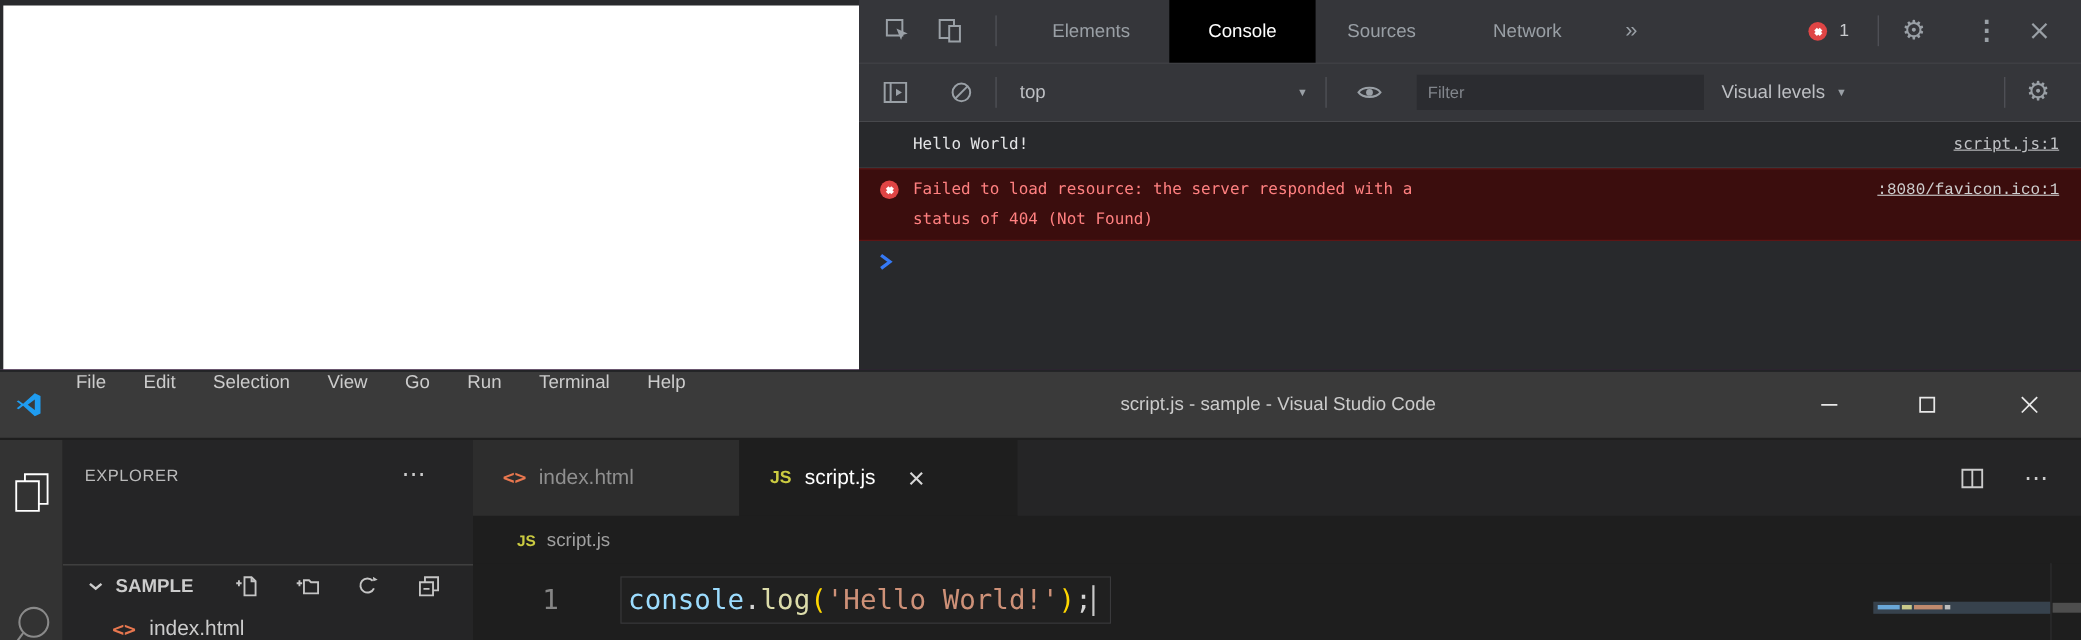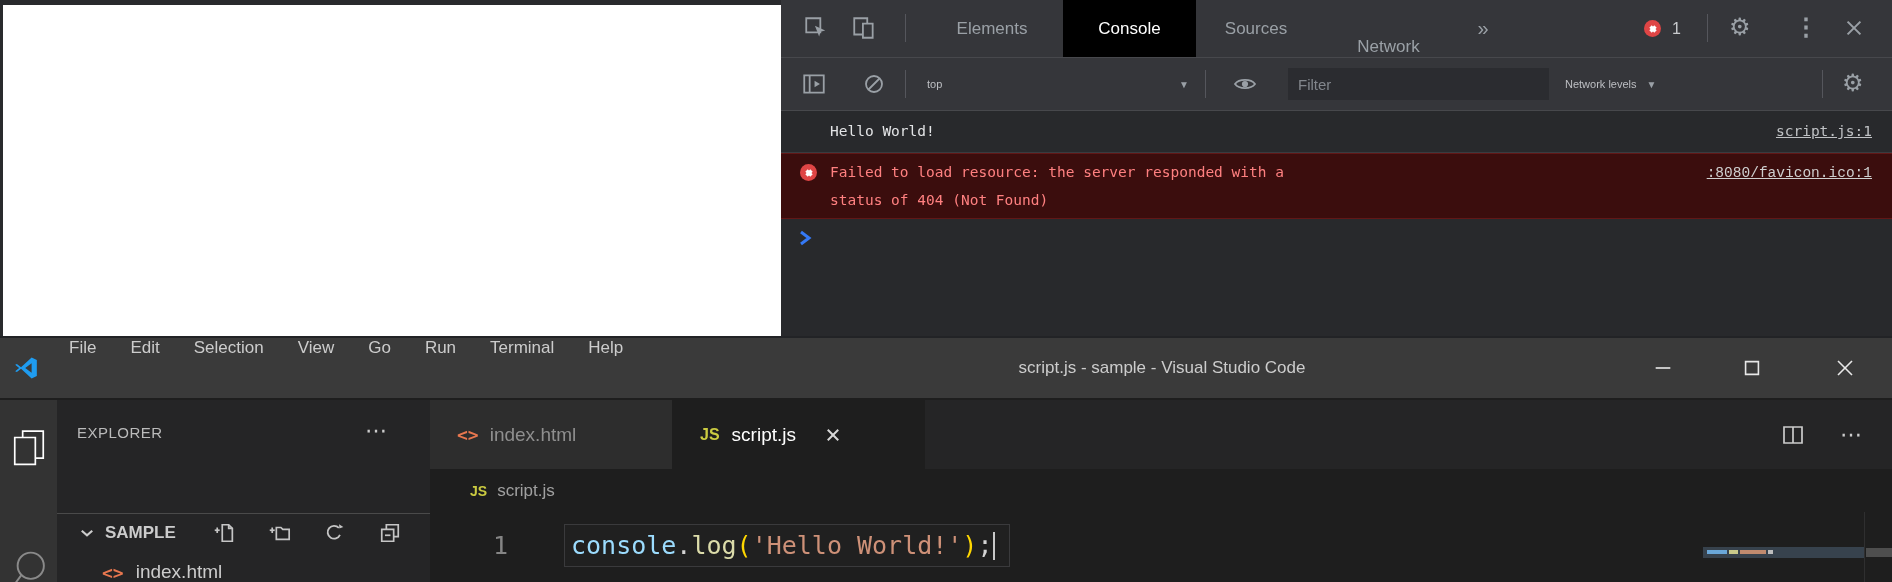--- a/index.html
+++ b/index.html
@@ -20,21 +20,21 @@
   .dt-toolbar{left:0;top:58px;width:1111px;height:52px;background:#35363a;border-bottom:1px solid #47484c;}
   .vdiv{width:1px;background:#55565c;}
   .dt-tab{height:57px;display:flex;align-items:center;justify-content:center;
     font-size:17px;color:#9aa0a6;}
   .dt-tab.active{background:#000;color:#fff;}
   .badge-x{width:17px;height:17px;border-radius:50%;background:#df4545;display:flex;align-items:center;justify-content:center;}
   .glyph{color:#9aa0a6;}
   .dt-input{background:#2b2c30;border:none;outline:none;color:#d5d7da;font-size:15px;
     padding:0 10px;font-family:"Liberation Sans",sans-serif;}
   .dt-input::placeholder{color:#82868c;}
-  .dt-label{font-size:11px;color:#bdbfc3;}
+  .dt-label{font-size:17px;color:#bdbfc3;}
   .dd-arrow{font-size:10px;color:#9aa0a6;}
 
   .dt-console{left:0;top:111px;width:1111px;height:225px;background:#28292c;
     font-family:"DejaVu Sans Mono",monospace;font-size:14.5px;}
   .msg-log{left:0;top:0;width:1111px;height:41px;border-bottom:1px solid #3a3b3f;}
   .msg-log .txt{left:49px;top:0;line-height:41px;color:#e3e4e6;}
   .src-link{text-decoration:underline;color:#bfc1c4;}
   .msg-log .src{right:20px;top:0;line-height:41px;}
   .msg-error{left:0;top:42px;width:1111px;height:64px;background:#3b0d0d;
     border-top:1px solid #611717;border-bottom:1px solid #611717;color:#ff8080;}
@@ -121,21 +121,21 @@
 
       <div class="abs dt-tab" style="left:140px;width:142px;">
         <span>Elements</span>
       </div>
       <div class="abs dt-tab active" style="left:282px;width:133px;">
         <span>Console</span>
       </div>
       <div class="abs dt-tab" style="left:415px;width:120px;">
         <span>Sources</span>
       </div>
-      <div class="abs dt-tab" style="left:540px;width:135px;align-items:flex-end;">
+      <div class="abs dt-tab" style="left:540px;width:135px;">
         <span>Network</span>
       </div>
       <div class="abs dt-tab" style="left:682px;width:40px;font-size:20px;">
         <span>»</span>
       </div>
 
       <div class="abs badge-x" style="left:863px;top:20px;">
         <svg class="ic" width="10" height="10" viewBox="0 0 24 24" stroke="#fff" stroke-width="3.4">
           <line x1="6" y1="6" x2="18" y2="18"></line>
             <line x1="18" y1="6" x2="6" y2="18"></line>
@@ -175,21 +175,21 @@
       </div>
       <div class="abs vdiv" style="left:424px;top:12px;height:28px;"></div>
       <div class="abs" style="left:450px;top:14px;">
         <svg class="ic" width="28" height="24" viewBox="0 0 24 24" fill="none" stroke="#9aa0a6" stroke-width="1.8">
           <path d="M2 12 C6 6.5 18 6.5 22 12 C18 17.5 6 17.5 2 12 Z"></path>
           <circle cx="12" cy="12" r="3.1" fill="#9aa0a6" stroke="none"></circle>
         </svg>
       </div>
       <input class="abs dt-input" style="left: 507px; top: 10px; width: 241px; height: 32px;" placeholder="Filter">
       <div class="abs" style="left:784px;top:0;height:52px;display:flex;align-items:center;gap:10px;">
-        <span class="dt-label">Network levels</span>
+        <span class="dt-label">Visual levels</span>
         <span class="dd-arrow">▼</span>
       </div>
       <div class="abs vdiv" style="left:1041px;top:12px;height:28px;"></div>
       <div class="abs glyph" style="left:1061px;top:11px;font-size:24px;">⚙</div>
     </div>
 
     <div class="abs dt-console">
       <div class="abs msg-log">
         <div class="abs txt">Hello World!</div>
         <div class="abs src">

